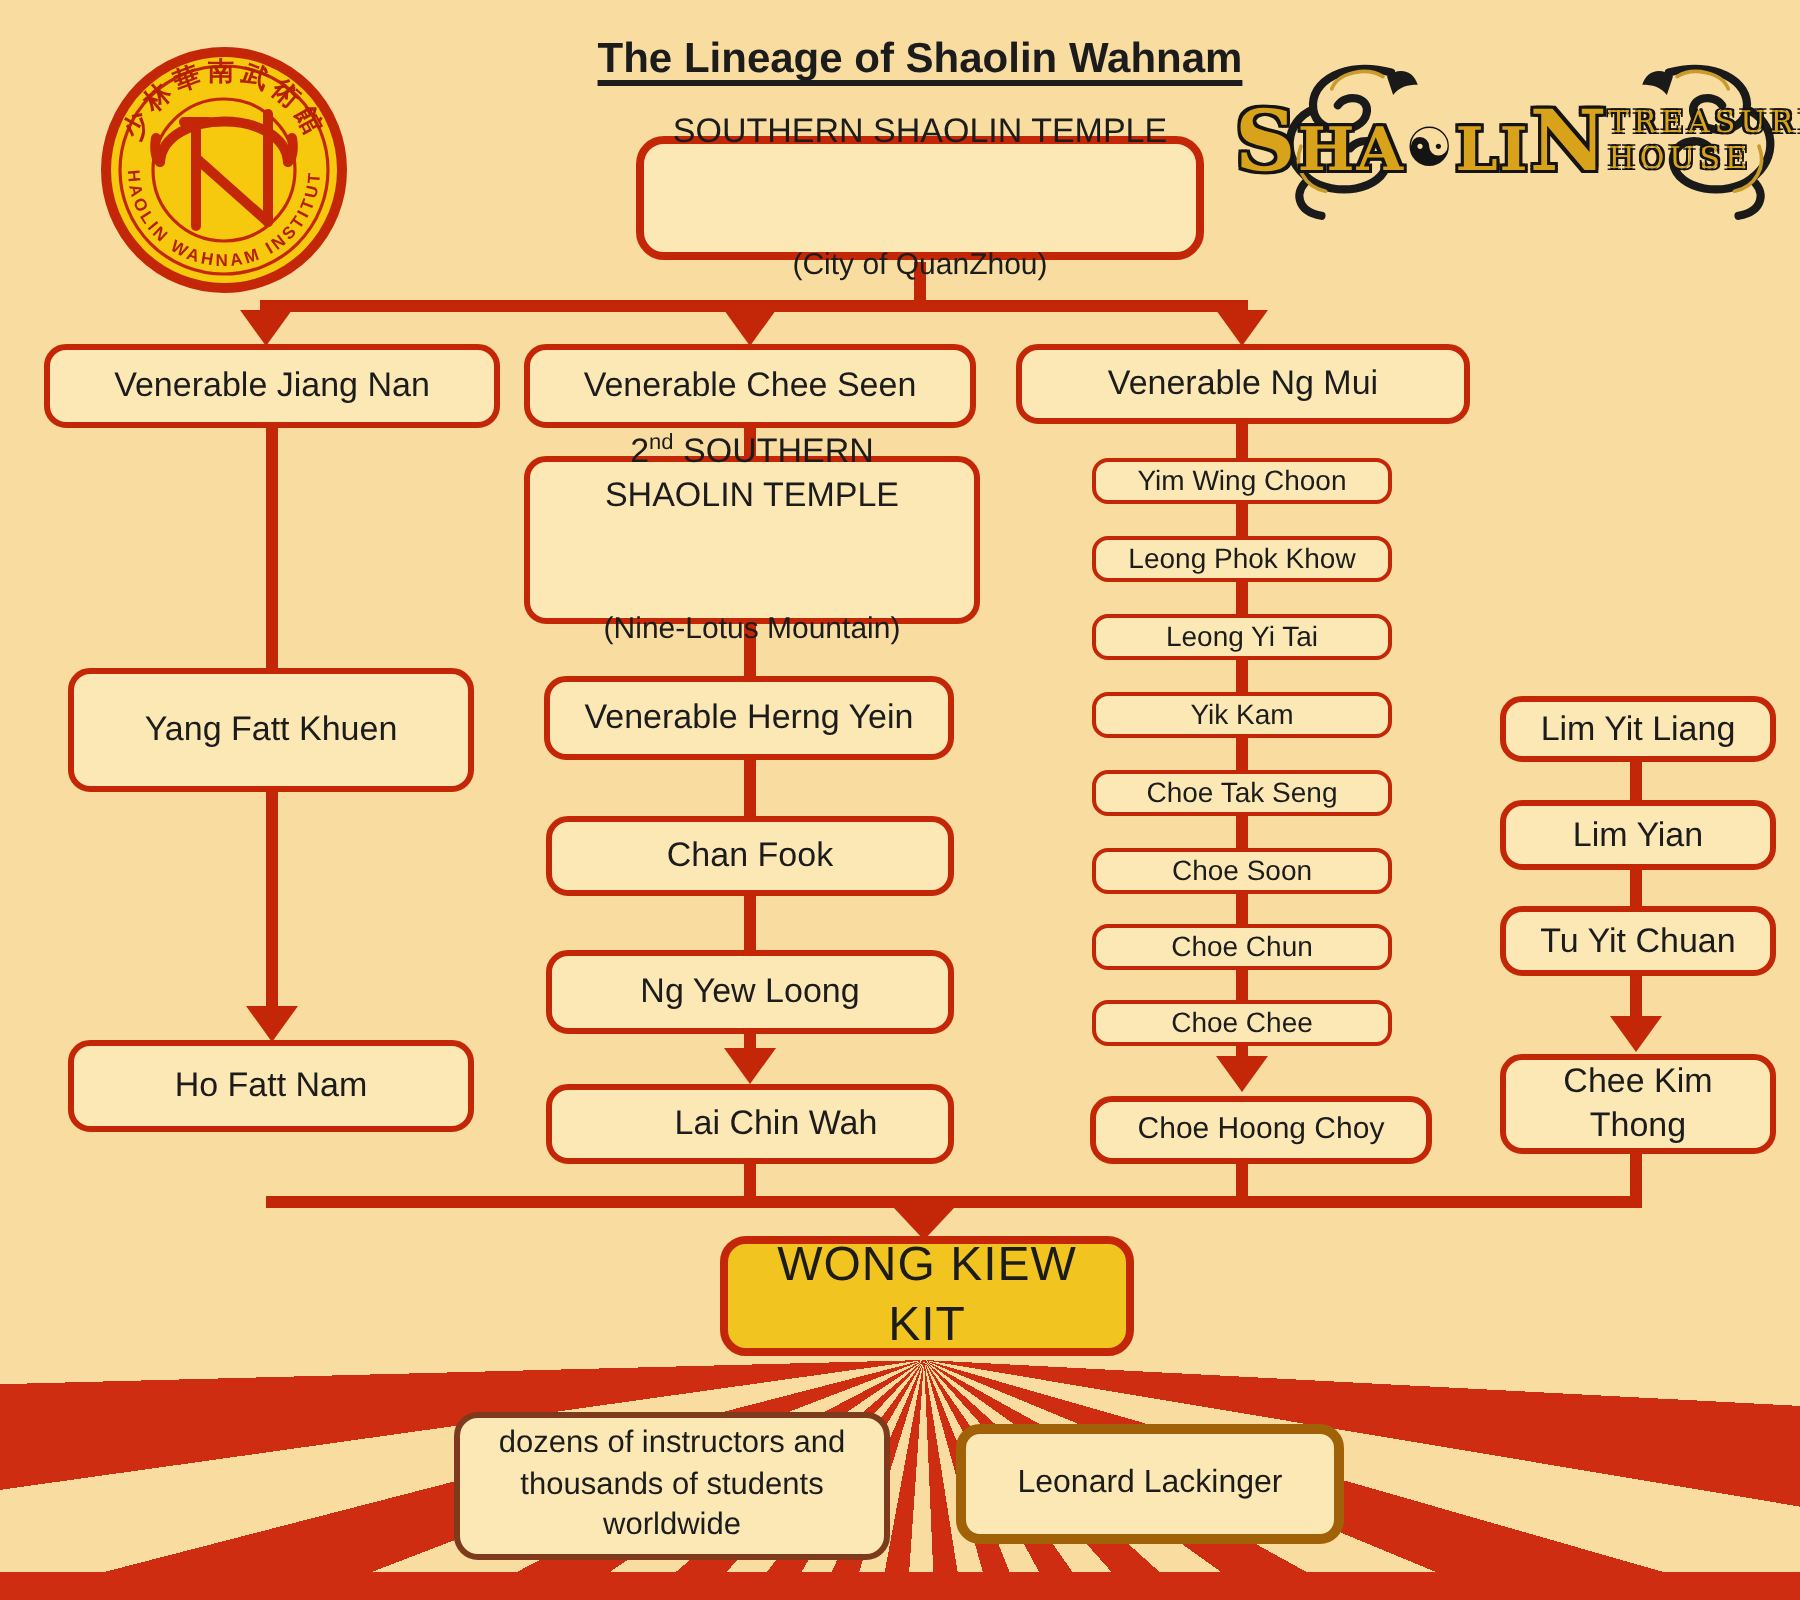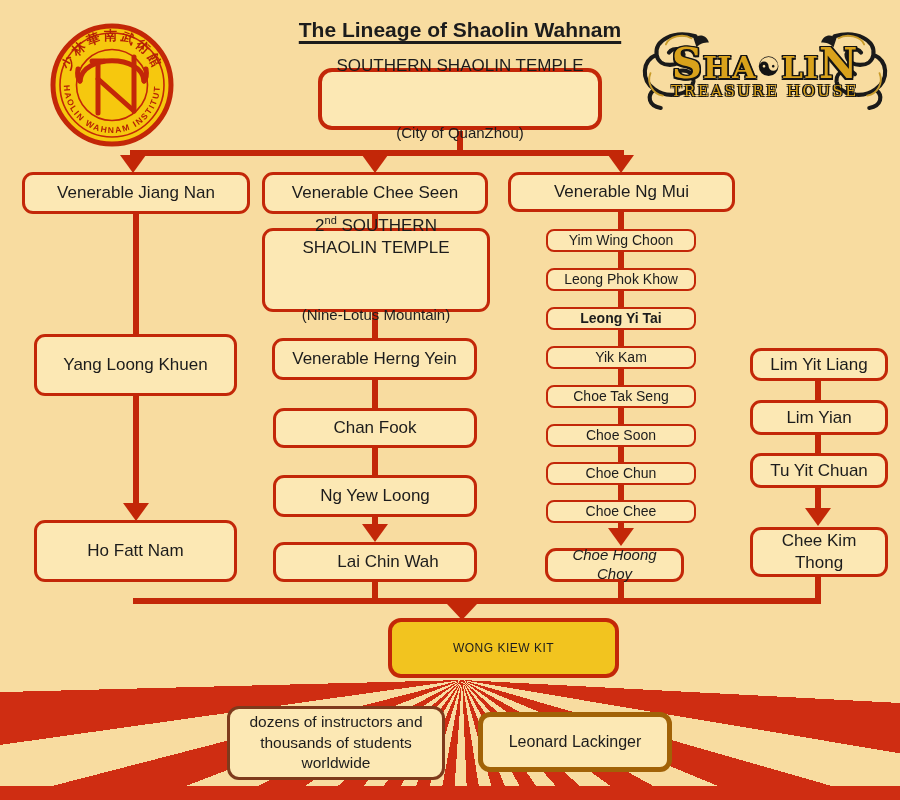--- a/index.html
+++ b/index.html
@@ -35,35 +35,35 @@
   .box{position:absolute;box-sizing:border-box;background:#FCE8B4;border:3px solid #C32708;
        border-radius:11px;display:flex;flex-direction:column;align-items:center;justify-content:center;
        text-align:center;font-size:17px;line-height:1.25;z-index:3;padding:2px 6px;}
   .small{font-size:14px;border-radius:8px;border-width:2.5px;padding:0 4px;}
   .sub{font-size:15px;margin-top:48px;}
   #n-root{left:318px;top:68px;width:284px;height:62px;border-width:4px;border-radius:14px;}
   #n-jiangnan{left:22px;top:172px;width:228px;height:42px;}
   #n-cheeseen{left:262px;top:172px;width:226px;height:42px;}
   #n-ngmui{left:508px;top:172px;width:227px;height:40px;}
   #n-yfk{left:34px;top:334px;width:203px;height:62px;}
-  #n-hfn{left:34px;top:520px;width:203px;height:62px;}
+  #n-hfn{left:34px;top:520px;width:203px;height:46px;}
   #n-temple2{left:262px;top:228px;width:228px;height:84px;}
   #n-hy{left:272px;top:338px;width:205px;height:42px;}
   #n-cf{left:273px;top:408px;width:204px;height:40px;}
   #n-nyl{left:273px;top:475px;width:204px;height:42px;text-align:center;}
   #n-lcw{left:273px;top:542px;width:204px;height:40px;padding-left:32px;}
   .sb{left:546px;width:150px;height:23px;}
-  #sb0{top:229px;} #sb1{top:268px;} #sb2{top:307px;font-weight:bold;} #sb3{top:346px;}
+  #sb0{top:229px;} #sb1{top:268px;} #sb2{top:307px;} #sb3{top:346px;}
   #sb4{top:385px;} #sb5{top:424px;} #sb6{top:462px;} #sb7{top:500px;}
-  #n-chc{left:545px;top:548px;width:139px;height:34px;font-size:15px;font-style:italic;}
+  #n-chc{left:545px;top:548px;width:171px;height:34px;font-size:15px;}
   #n-lyl{left:750px;top:348px;width:138px;height:33px;}
   #n-ly{left:750px;top:400px;width:138px;height:35px;}
   #n-tyc{left:750px;top:453px;width:138px;height:35px;}
   #n-ckt{left:750px;top:527px;width:138px;height:50px;line-height:1.3;}
-  #n-wkk{left:360px;top:618px;width:231px;height:60px;background:#F2C41F;font-size:12px;letter-spacing:.5px;border-width:4px;border-radius:13px;margin-left:28px;}
+  #n-wkk{left:360px;top:618px;width:207px;height:60px;background:#F2C41F;font-size:24px;letter-spacing:.5px;border-width:4px;border-radius:13px;}
   #n-instructors{left:227px;top:706px;width:218px;height:74px;border:3px solid #7E3A1C;border-radius:12px;
                  font-size:15.5px;line-height:1.35;z-index:4;}
   #n-leonard{left:478px;top:712px;width:194px;height:60px;border:5px solid #a16207;border-radius:12px;
              font-size:16px;z-index:4;}
   sup{font-size:11px;line-height:0;}
 
   
   .vline{position:absolute;width:6px;background:#C32708;z-index:1;}
   .hline{position:absolute;height:6px;background:#C32708;z-index:1;}
   .arrow{position:absolute;width:0;height:0;border-left:13px solid transparent;
@@ -91,21 +91,21 @@
   #a-ckt{left:805px;top:508px;}
   #c-ckt-v{left:815px;top:575px;height:29px;}
   #c-collect{left:133px;top:598px;width:688px;}
   #a-wkk{left:447px;top:604px;}
 
   
   #badge{position:absolute;left:42px;top:21px;z-index:2;}
 
   
   #treasure{position:absolute;left:638px;top:24px;width:254px;height:94px;z-index:2;
-            display:flex;flex-direction:column;align-items:center;justify-content:center;}
+            display:flex;flex-direction:row;align-items:center;justify-content:center;}
   #treasure .word{position:relative;font-family:"DejaVu Serif",serif;font-weight:bold;font-size:30px;
       color:#D9A21B;letter-spacing:1px;line-height:1;z-index:2;
       text-shadow:-1.5px -1.5px 0 #141414,1.5px -1.5px 0 #141414,-1.5px 1.5px 0 #141414,
                   1.5px 1.5px 0 #141414,0 -1.5px 0 #141414,0 1.5px 0 #141414,
                   -1.5px 0 0 #141414,1.5px 0 0 #141414;}
   #treasure .cap{font-size:42px;}
   #treasure .yy{font-family:"DejaVu Sans",sans-serif;font-size:27px;color:#141414;text-shadow:none;
                 position:relative;top:-2px;}
   #treasure .subtitle{position:relative;font-family:"DejaVu Serif",serif;font-weight:normal;font-size:15px;
       color:#D9A21B;letter-spacing:2.5px;margin-top:-3px;z-index:2;
@@ -195,21 +195,21 @@
 
   <div class="box" id="n-root">
     <div>SOUTHERN SHAOLIN TEMPLE</div>
     <div class="sub">(City of QuanZhou)</div>
   </div>
 
   <div class="box" id="n-jiangnan">Venerable Jiang Nan</div>
   <div class="box" id="n-cheeseen">Venerable Chee Seen</div>
   <div class="box" id="n-ngmui">Venerable Ng Mui</div>
 
-  <div class="box" id="n-yfk">Yang Loong Khuen</div>
+  <div class="box" id="n-yfk">Yang Fatt Khuen</div>
   <div class="box" id="n-hfn">Ho Fatt Nam</div>
 
   <div class="box" id="n-temple2">
     <div><span>2</span><sup>nd</sup><span> SOUTHERN</span></div>
     <div>SHAOLIN TEMPLE</div>
     <div class="sub">(Nine-Lotus Mountain)</div>
   </div>
   <div class="box" id="n-hy">Venerable Herng Yein</div>
   <div class="box" id="n-cf">Chan Fook</div>
   <div class="box" id="n-nyl">Ng Yew Loong</div>

